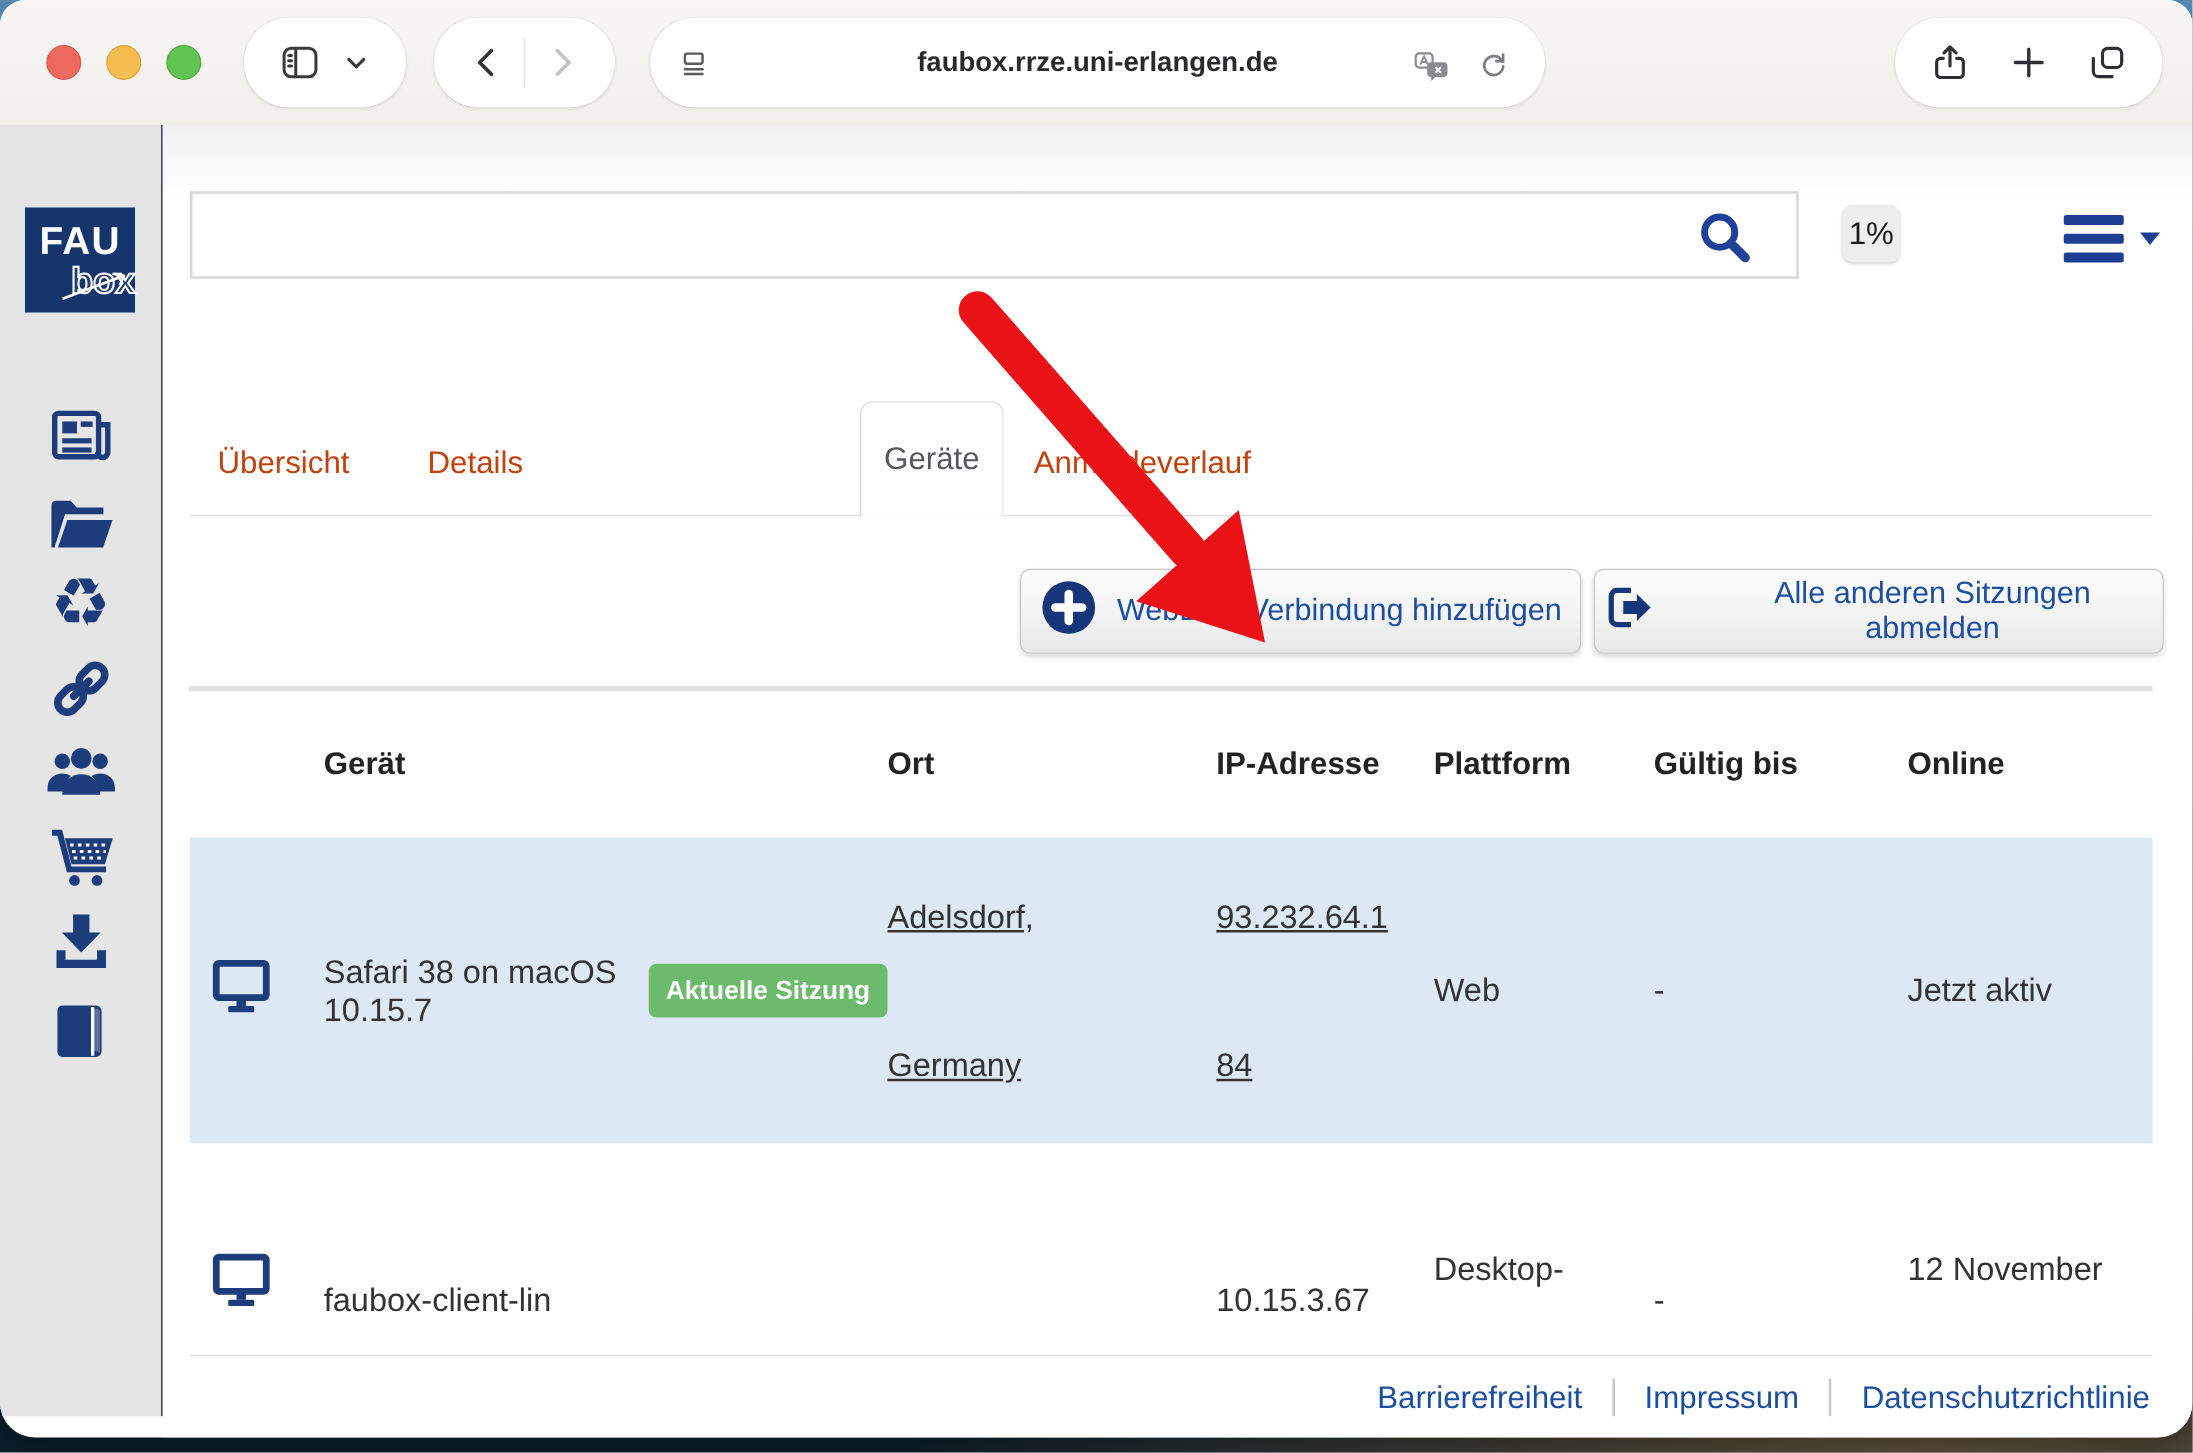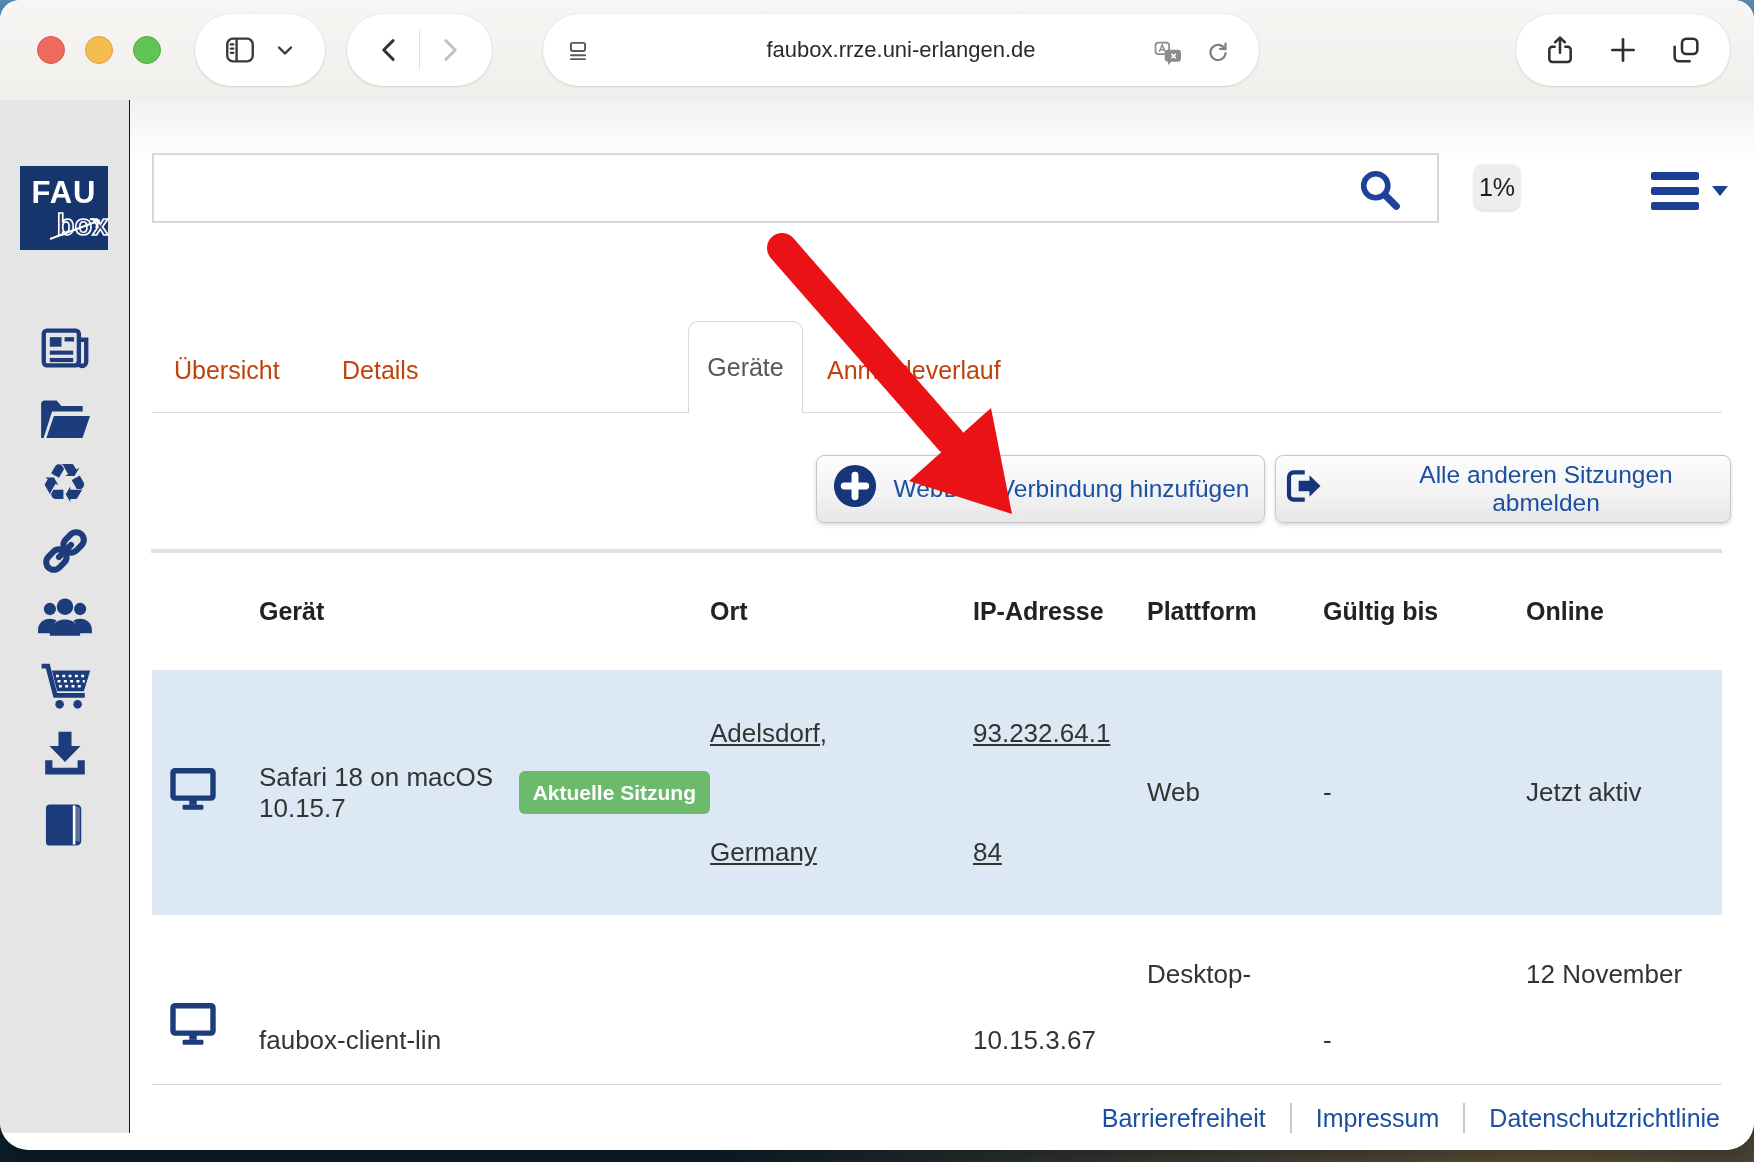--- a/index.html
+++ b/index.html
@@ -20,21 +20,21 @@
   .tl.r{left:37px;background:#ee6a5f;border:1px solid #d95750;}
   .tl.y{left:85px;background:#f5bd4f;border:1px solid #dfa03c;}
   .tl.g{left:133px;background:#62c454;border:1px solid #53a83f;}
   .pill{position:absolute;top:14px;height:72px;background:#fff;border-radius:36px;
     box-shadow:0 0 0 .5px rgba(0,0,0,.06),0 1px 3px rgba(0,0,0,.10);
     display:flex;align-items:center;justify-content:center;}
   .pill svg{display:block;}
   .pill-toggle{left:195px;width:130px;gap:16px;}
   .pill-nav{left:347px;width:145px;gap:0;}
   .navdiv{width:1px;height:40px;background:#e3e3e3;margin:0 14px;}
-  .pill-url{left:543px;width:716px;}
+  .pill-url{left:520px;width:716px;font-weight:bold;}
   .urltext{font-size:22px;color:#2a2a2c;}
   .urlicon-left{position:absolute;left:22px;top:24px;}
   .urlicon-translate{position:absolute;right:76px;top:26px;}
   .urlicon-reload{position:absolute;right:28px;top:26px;}
   .pill-win{left:1516px;width:214px;justify-content:space-between;padding:0 28px;box-sizing:border-box;}
 
   
   .sidebar{position:absolute;left:0;top:100px;bottom:17px;width:129px;background:#e5e5e5;
     border-right:6px solid #0f172a;}
   .logo{position:absolute;left:20px;top:66px;width:88px;height:84px;background:#17356d;
@@ -86,21 +86,21 @@
   .row1{position:absolute;left:22px;right:32px;top:570px;height:245px;background:#dce9f5;
     align-items:center;font-size:26px;color:#333;}
   .row2{position:absolute;left:22px;right:32px;top:815px;height:170px;background:#fff;
     border-bottom:1px solid #d9d9d9;font-size:26px;color:#333;box-sizing:border-box;}
   .cell-icon{justify-self:start;padding-left:16px;}
   .twolines{display:flex;flex-direction:column;gap:88px;text-decoration:underline;}
   .devcell{display:flex;align-items:center;gap:16px;}
   .badge{background:#6cba6c;color:#fff;font-weight:bold;font-size:21px;line-height:1;
     padding:11px 14px;border-radius:6px;white-space:nowrap;}
   .row2 .b{align-self:end;padding-bottom:28px;}
-  .row2 .t{align-self:start;padding-top:44px;}
+  .row2 .t{align-self:start;padding-top:44px;margin-top:41px;}
 
   
   .footer{position:absolute;left:22px;right:0;bottom:0;height:64px;display:flex;align-items:center;
     justify-content:flex-end;padding-right:34px;font-size:25px;}
   .footer a{color:#1c4fa1;text-decoration:none;cursor:pointer;}
   .fsep{width:2px;height:30px;background:#c9c9c9;margin:0 24px;}
 
   .arrow-overlay{position:absolute;left:0;top:0;pointer-events:none;z-index:50;}
 </style>
 </head>
@@ -348,21 +348,21 @@
 
     <div class="grid row1">
       <div class="cell-icon">
         <svg width="50" height="50" viewBox="0 0 24 24">
           <rect x="2.4" y="3.2" width="19.2" height="13.2" rx="1" fill="none" stroke="#1d3c7c" stroke-width="2.6"></rect>
           <rect x="10.2" y="16.4" width="3.6" height="3.2" fill="#1d3c7c"></rect>
           <rect x="7" y="19.6" width="10" height="2.4" rx="0.6" fill="#1d3c7c"></rect>
         </svg>
       </div>
       <div class="devcell">
-        <span>Safari 18 on macOS 10.15.7</span>
+        <span>Safari 38 on macOS 10.15.7</span>
         <span class="badge">Aktuelle Sitzung</span>
       </div>
       <div class="twolines">
         <span>Adelsdorf,</span>
         <span>Germany</span>
       </div>
       <div class="twolines">
         <span>93.232.64.1</span>
         <span>84</span>
       </div>

